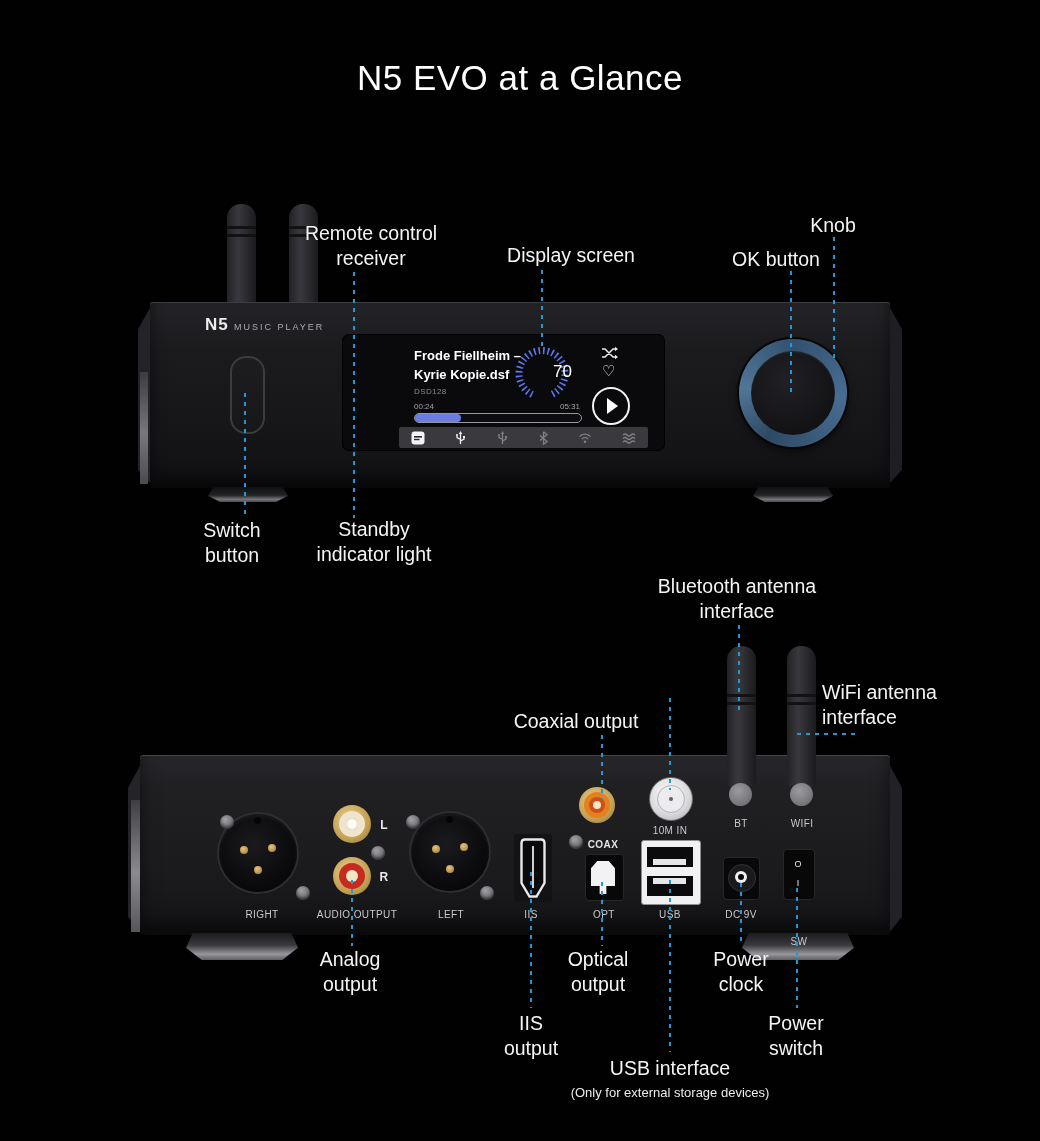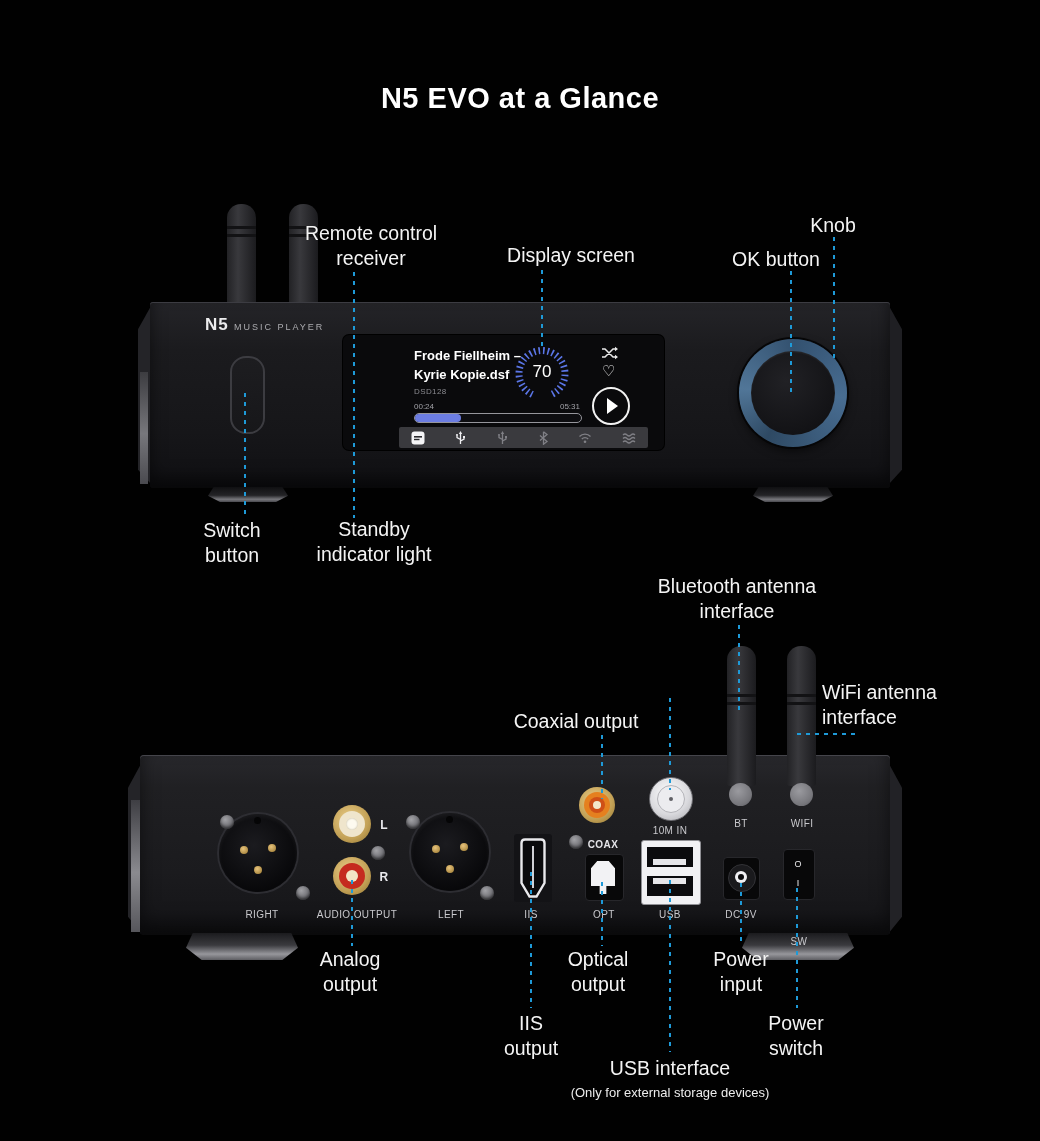--- a/index.html
+++ b/index.html
@@ -1,20 +1,20 @@
 <!DOCTYPE html>
 <html><head>
 <meta charset="utf-8">
 <style>
   html,body{margin:0;padding:0;background:#000;}
   #stage{position:relative;width:1040px;height:1141px;margin:0 auto;background:#010101;overflow:hidden;
          font-family:"Liberation Sans","DejaVu Sans",sans-serif;}
   .abs{position:absolute;}
   
-  .page-title{left:0;right:0;top:58px;text-align:center;color:#fff;font-size:29px;font-weight:bold;letter-spacing:.5px;z-index:7;margin-top:24px;}
+  .page-title{left:0;right:0;top:58px;text-align:center;color:#fff;font-size:35px;font-weight:normal;letter-spacing:.5px;z-index:7;}
   .callout{color:#f4f4f4;font-size:19.5px;line-height:24.5px;font-weight:500;text-align:center;z-index:7;white-space:nowrap;transform:translateX(-50%);}
   .callout.left-align{transform:none;text-align:left;}
   .callout .note{font-size:13px;line-height:16px;margin-top:4px;font-weight:normal;color:#ececec;}
   .port-label{color:#c9c9cd;font-size:10px;letter-spacing:.4px;text-align:center;transform:translateX(-50%);z-index:4;white-space:nowrap;}
   
   .lead{width:2px;background:repeating-linear-gradient(180deg,#1e9ad8 0 4px,transparent 4px 9px);z-index:6;}
   .lead-h{height:2px;background:repeating-linear-gradient(90deg,#1e9ad8 0 4px,transparent 4px 9px);z-index:6;}
   
   .antenna{width:29px;background:linear-gradient(90deg,#222225,#39393d 38%,#1b1b1e);border-radius:14px 14px 3px 3px;z-index:1;}
   .antenna .ridge{position:absolute;left:0;right:0;height:3px;background:#121214;}
@@ -29,21 +29,21 @@
   .brand-n5{left:205px;top:315px;color:#ececee;font-size:17px;font-weight:bold;letter-spacing:1px;z-index:3;}
   .brand-sub{left:234px;top:322px;color:#ababaf;font-size:9px;letter-spacing:2px;z-index:3;}
   .switch-pill{left:230px;top:356px;width:31px;height:74px;border-radius:16px;border:2px solid #3c3c41;z-index:3;
     background:linear-gradient(180deg,#1d1d20,#17171a);}
   .screen{left:343px;top:335px;width:321px;height:115px;background:#0a0a0c;border-radius:6px;z-index:3;box-shadow:0 0 0 1px #000;}
   .track-title{left:414px;top:346px;color:#fff;font-size:13px;font-weight:bold;line-height:19px;z-index:4;}
   .fmt-badge{left:414px;top:387px;color:#8b8b91;font-size:8px;letter-spacing:.4px;z-index:4;}
   .time{color:#a2a2a8;font-size:8px;z-index:4;}
   .progress{left:414px;top:413px;width:166px;height:8px;border:1px solid #96969c;border-radius:5px;background:#0d0d10;z-index:4;}
   .progress .fill{height:100%;width:28%;background:#6c7de2;border-radius:4px;}
-  .gauge-num{left:512px;top:362px;width:60px;text-align:center;color:#fff;font-size:17px;font-weight:500;z-index:5;}
+  .gauge-num{left:512px;top:362px;width:60px;text-align:right;color:#fff;font-size:17px;font-weight:500;z-index:5;}
   .play-btn{left:592px;top:387px;width:34px;height:34px;border:2px solid #f2f2f2;border-radius:50%;z-index:4;}
   .play-btn .tri{position:absolute;left:13px;top:9px;width:0;height:0;border-left:11px solid #fff;border-top:8px solid transparent;border-bottom:8px solid transparent;}
   .icon-strip{left:399px;top:427px;width:249px;height:21px;background:#3a3a3e;border-radius:2px;z-index:4;
     display:flex;align-items:center;justify-content:space-between;padding:0 12px;box-sizing:border-box;}
   .heart{left:602px;top:363px;color:#eaeaea;font-size:15px;line-height:15px;z-index:4;}
   .knob{left:739px;top:339px;width:108px;height:108px;border-radius:50%;z-index:3;
     background:conic-gradient(from 210deg,#2e4963,#517698 18%,#33516f 42%,#486d92 68%,#2e4963 100%);
     box-shadow:0 0 0 2px #060607,0 4px 10px rgba(0,0,0,.6);}
   .knob .inner{position:absolute;left:12px;top:12px;right:12px;bottom:12px;border-radius:50%;
     background:radial-gradient(circle at 42% 36%,#212125,#121215 75%);box-shadow:inset 0 1px 2px rgba(255,255,255,.08);}
@@ -328,21 +328,21 @@
   <div class="abs callout" style="left:350px;top:947px;">
     <div>Analog</div>
       <div>output</div>
   </div>
   <div class="abs callout" style="left:598px;top:947px;">
     <div>Optical</div>
       <div>output</div>
   </div>
   <div class="abs callout" style="left:741px;top:947px;">
     <div>Power</div>
-      <div>input</div>
+      <div>clock</div>
   </div>
   <div class="abs callout" style="left:531px;top:1011px;">
     <div>IIS</div>
       <div>output</div>
   </div>
   <div class="abs callout" style="left:796px;top:1011px;">
     <div>Power</div>
       <div>switch</div>
   </div>
   <div class="abs callout" style="left:670px;top:1056px;">

